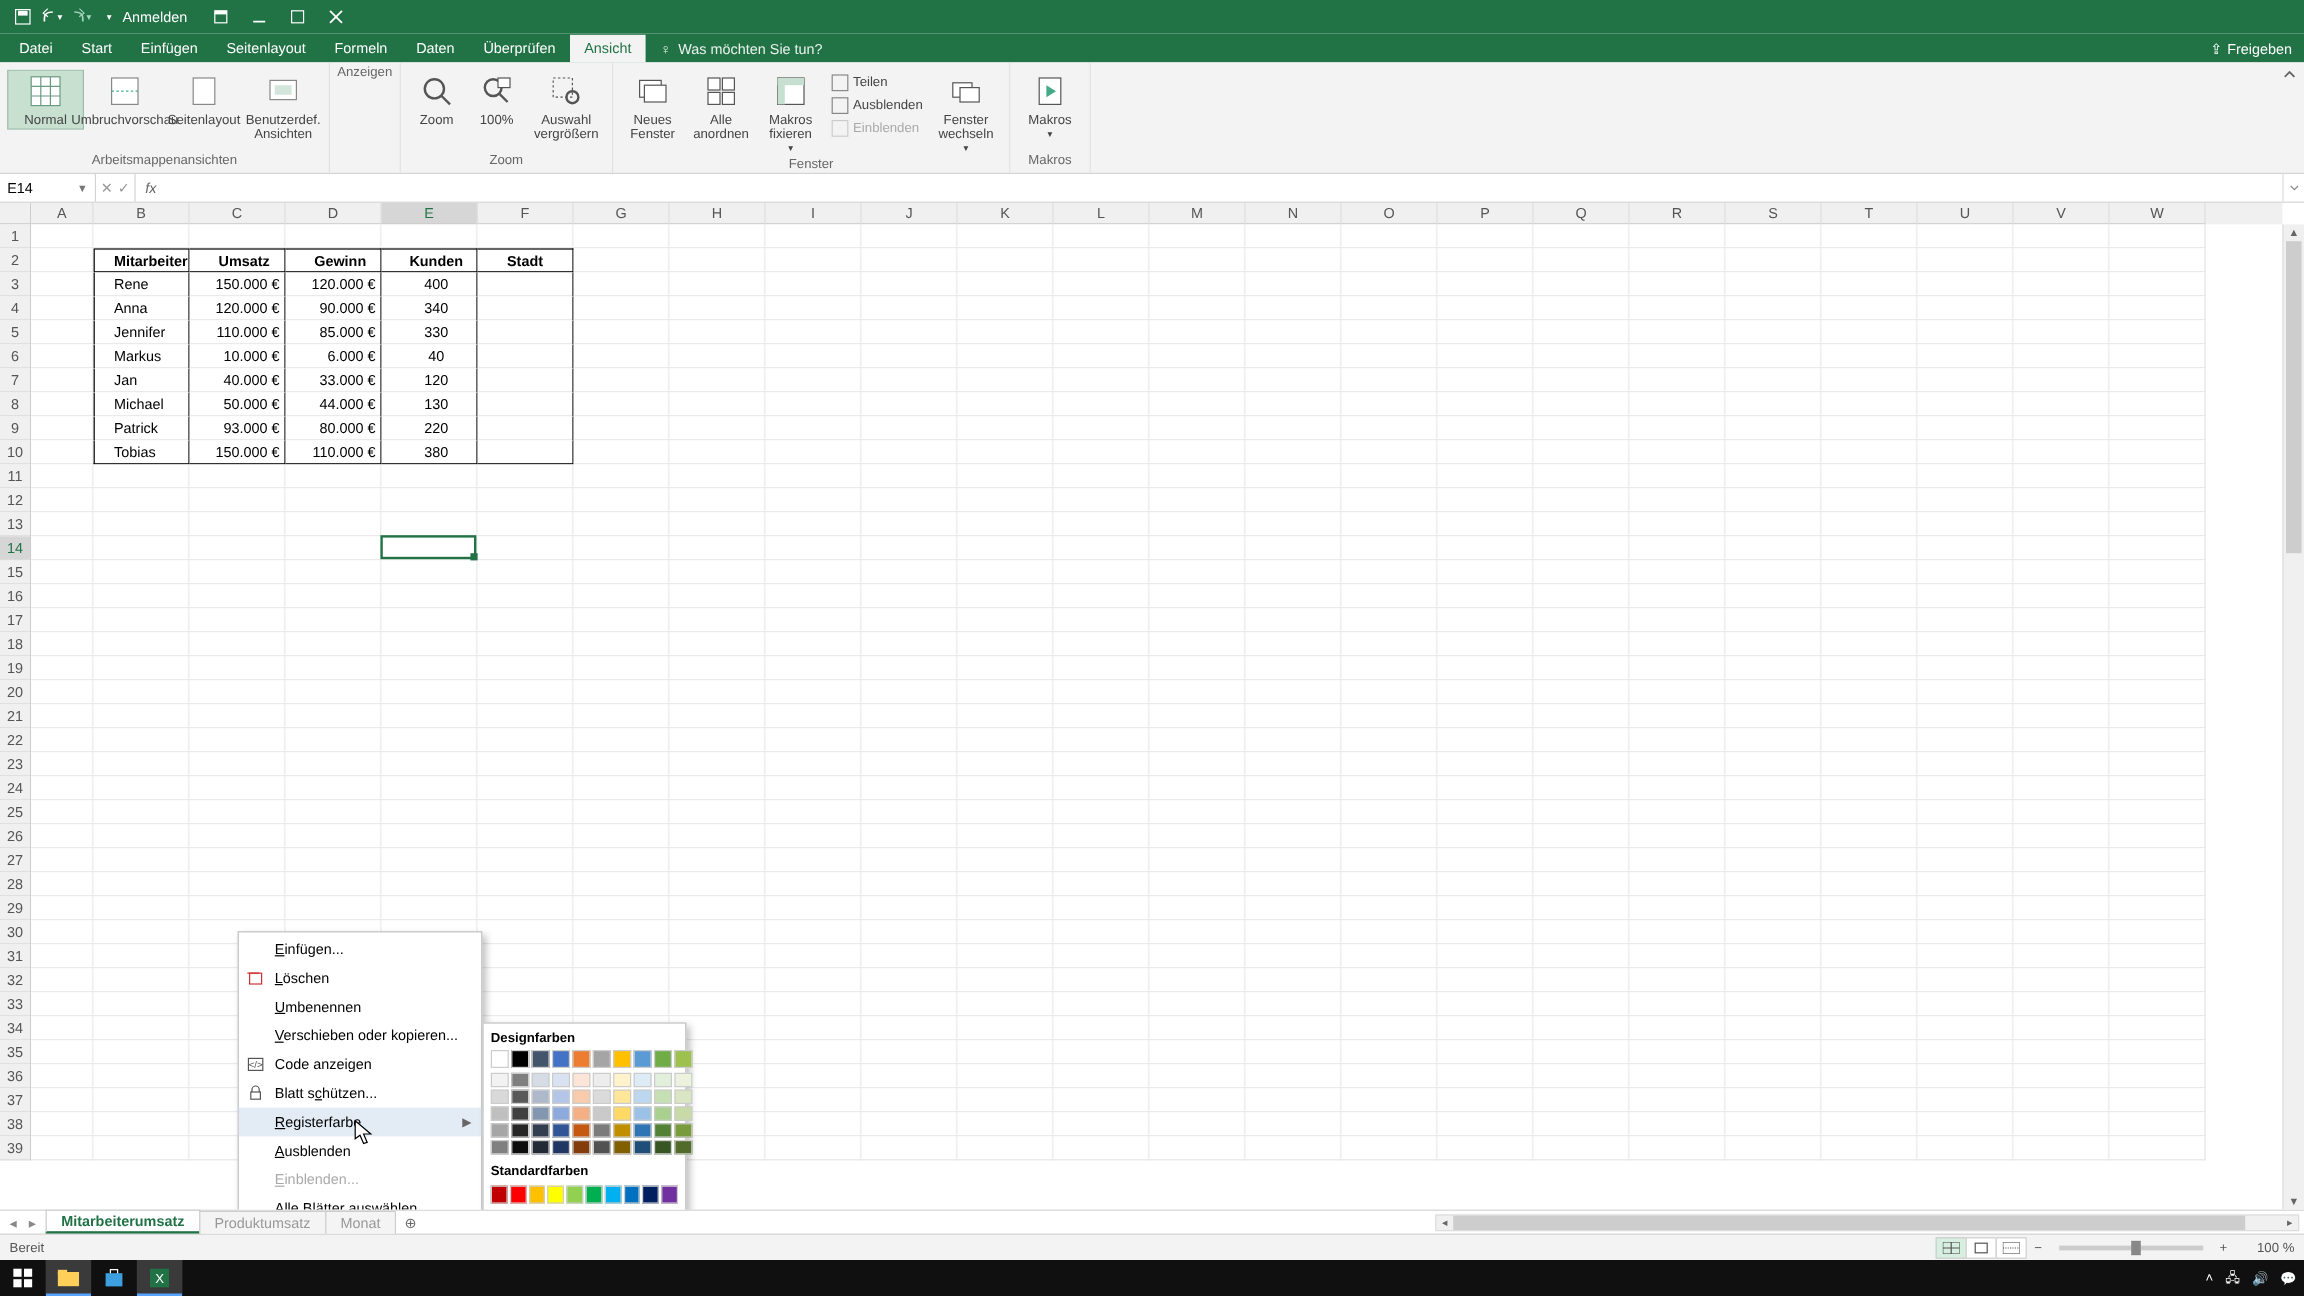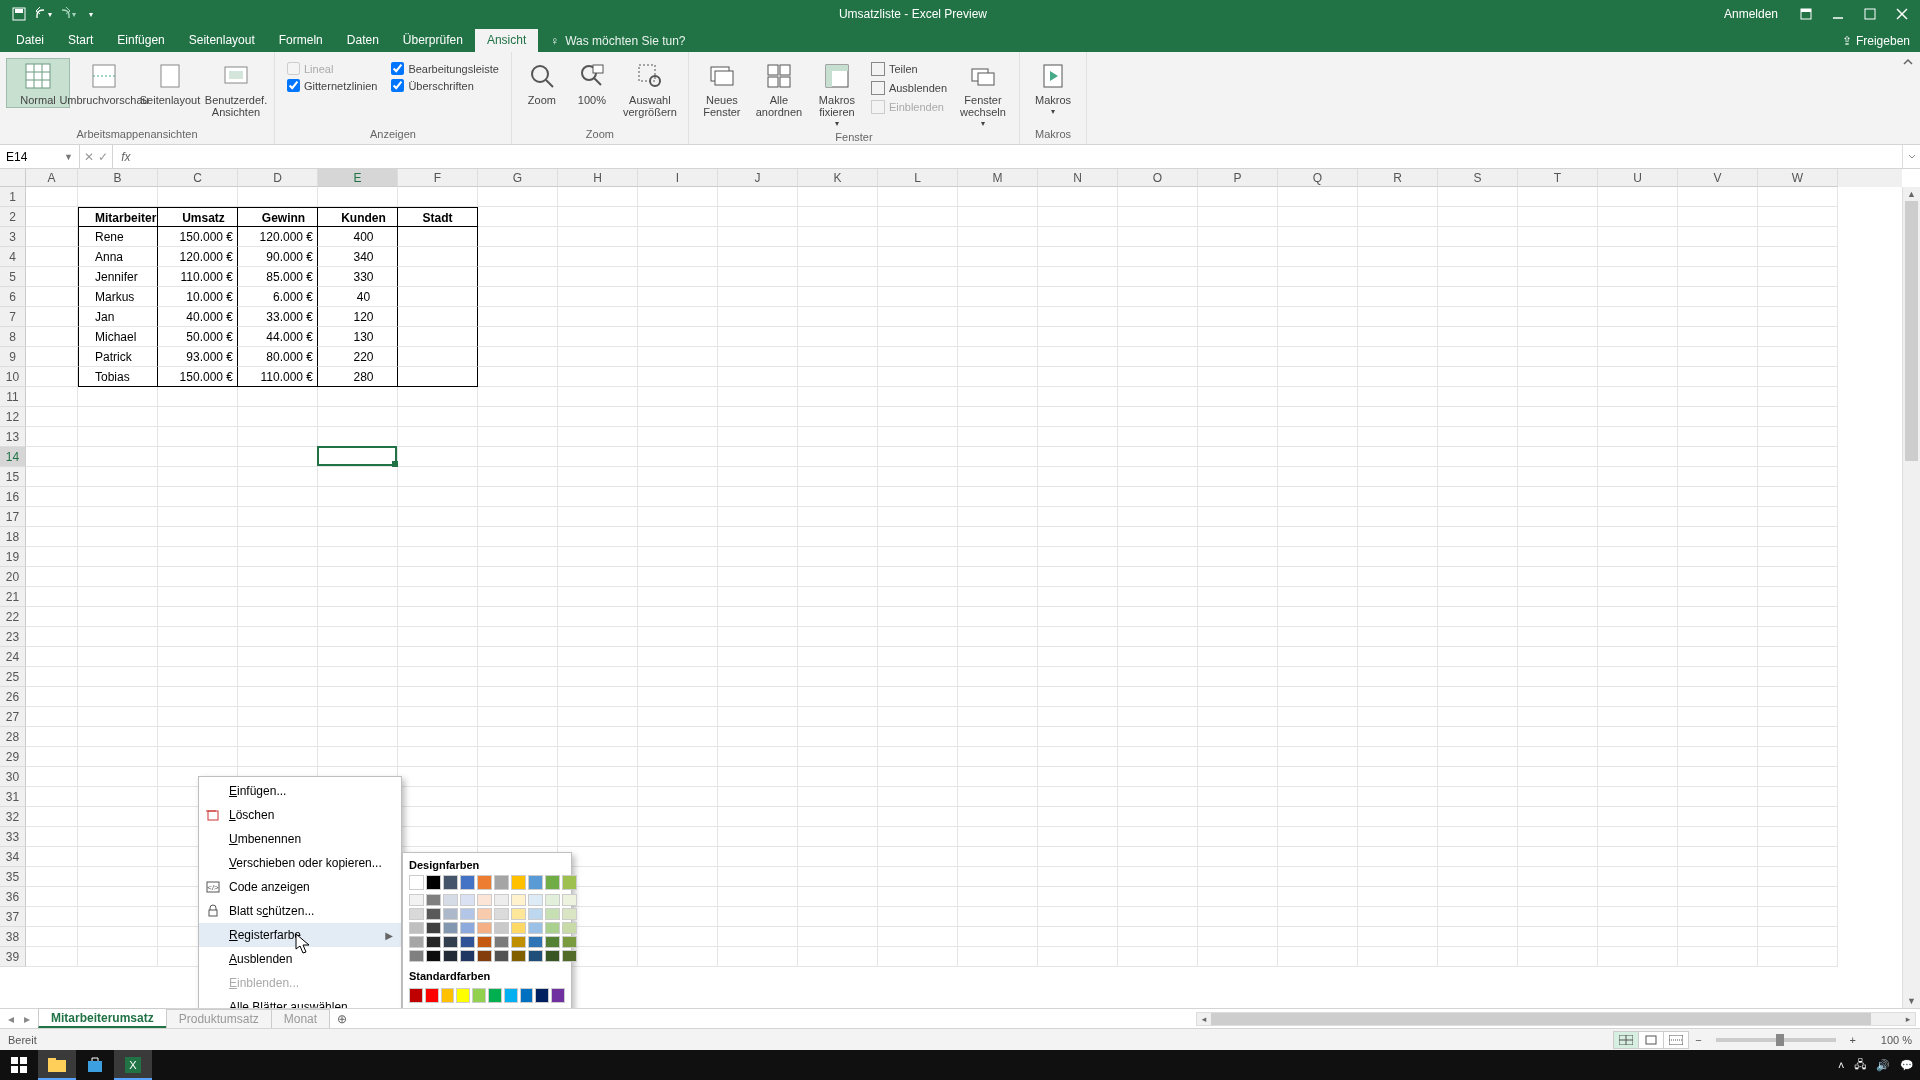--- a/index.html
+++ b/index.html
@@ -161,21 +161,20 @@
       </div>
     <div class="qat-btn">
         <svg width="14" height="14">
           <path d="M4 3 Q11 3 11 8 L11 11" fill="none" stroke="#a8d4bd" stroke-width="1.4"></path>
           <path d="M8 0 L12 4 L8 7" fill="none" stroke="#a8d4bd"></path>
         </svg>
         <span style="font-size:8px;color:#a8d4bd">▾</span>
       </div>
     <div class="qat-btn" style="font-size:8px;color:#fff">▾</div>
   </div>
-  <div class="title">Umsatzliste - Excel Preview</div>
   <div class="right">
     <span style="padding-right:10px">Anmelden</span>
     <div class="win-btn">
         <svg width="12" height="12">
           <rect x="1" y="1" width="10" height="10" fill="none" stroke="#fff"></rect>
           <rect x="1" y="1" width="10" height="3" fill="#fff"></rect>
         </svg>
       </div>
     <div class="win-btn">
         <svg width="12" height="12">
@@ -258,42 +257,20 @@
               <rect x="6" y="8" width="14" height="8" fill="#d4e6dc"></rect>
             </svg>
           </div>
         <span>Benutzerdef. Ansichten</span>
       </div>
     </div>
     <div class="group-label">Arbeitsmappenansichten</div>
   </div>
 
   <div class="group">
-    <div class="group-body">
-      <div class="chk-col">
-        <label class="chk">
-            <input type="checkbox" disabled="" style="">
-            <span style="color:#aaa">Lineal</span>
-          </label>
-        <label class="chk">
-            <input type="checkbox" checked="" style="">
-            <span>Gitternetzlinien</span>
-          </label>
-      </div>
-      <div class="chk-col">
-        <label class="chk">
-            <input type="checkbox" checked="" style="">
-            <span>Bearbeitungsleiste</span>
-          </label>
-        <label class="chk">
-            <input type="checkbox" checked="" style="">
-            <span>Überschriften</span>
-          </label>
-      </div>
-    </div>
     <div class="group-label">Anzeigen</div>
   </div>
 
   <div class="group">
     <div class="group-body">
       <div class="big-btn" style="width:48px">
         <div class="ico">
             <svg width="26" height="26">
               <circle cx="11" cy="11" r="8" fill="none" stroke="#555" stroke-width="2"></circle>
               <line x1="17" y1="17" x2="24" y2="24" stroke="#555" stroke-width="2"></line>
@@ -721,21 +698,21 @@
         <div class="cell" style="width: 80px;"></div>
         <div class="cell" style="width: 80px;"></div>
         <div class="cell" style="width: 80px;"></div>
         <div class="cell" style="width: 80px;"></div>
       </div>
       <div class="cell-row">
         <div class="cell" style="width: 52px;"></div>
         <div class="cell tl tb-bottom tb-left vb" style="width: 80px;">Tobias</div>
         <div class="cell tr tb-bottom vb" style="width: 80px;">150.000 €</div>
         <div class="cell tr tb-bottom vb" style="width: 80px;">110.000 €</div>
-        <div class="cell tr tb-bottom vb" style="width: 80px; text-align: center;">280</div>
+        <div class="cell tr tb-bottom vb" style="width: 80px; text-align: center;">380</div>
         <div class="cell tb-bottom tb-right" style="width: 80px;"></div>
         <div class="cell" style="width: 80px;"></div>
         <div class="cell" style="width: 80px;"></div>
         <div class="cell" style="width: 80px;"></div>
         <div class="cell" style="width: 80px;"></div>
         <div class="cell" style="width: 80px;"></div>
         <div class="cell" style="width: 80px;"></div>
         <div class="cell" style="width: 80px;"></div>
         <div class="cell" style="width: 80px;"></div>
         <div class="cell" style="width: 80px;"></div>

